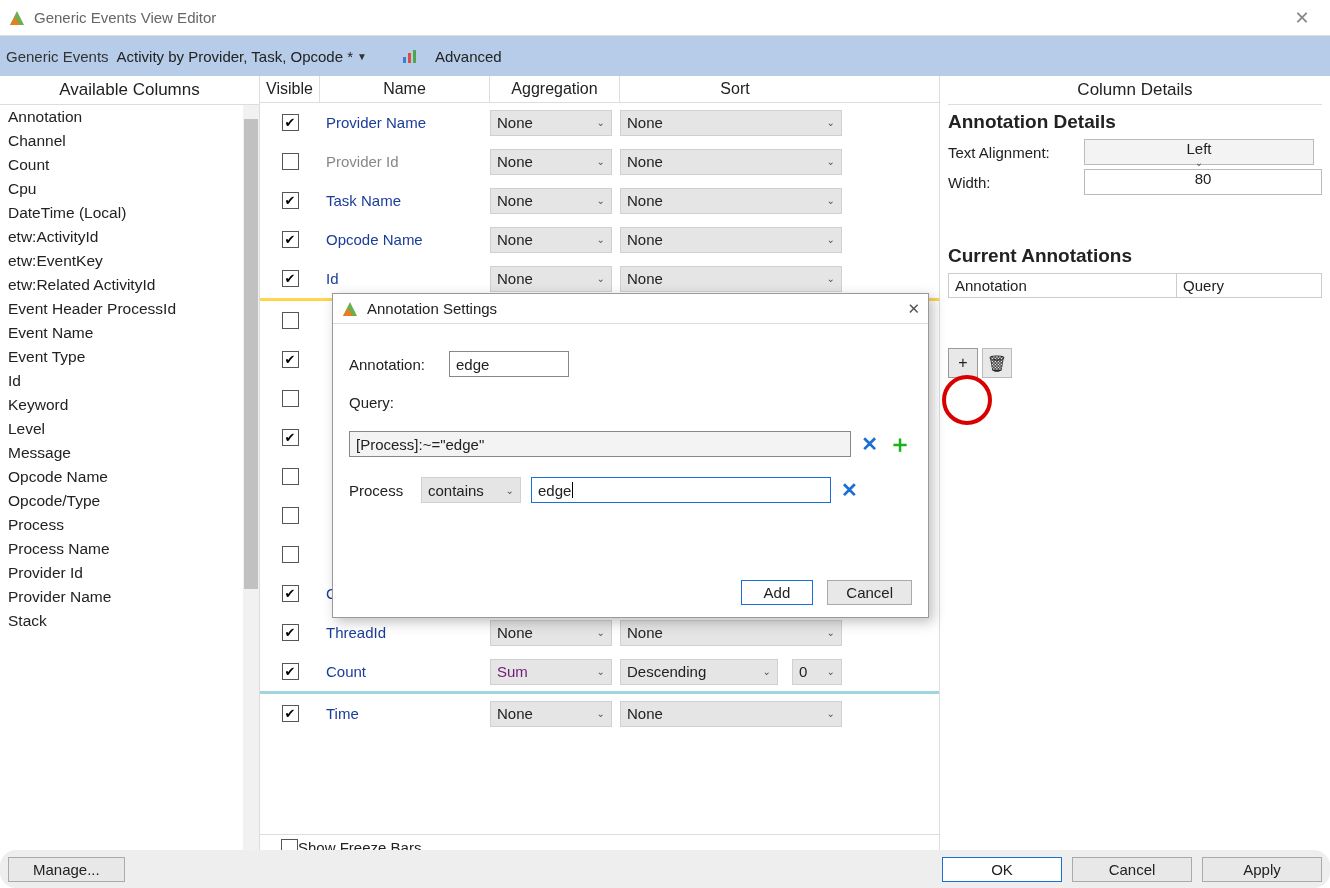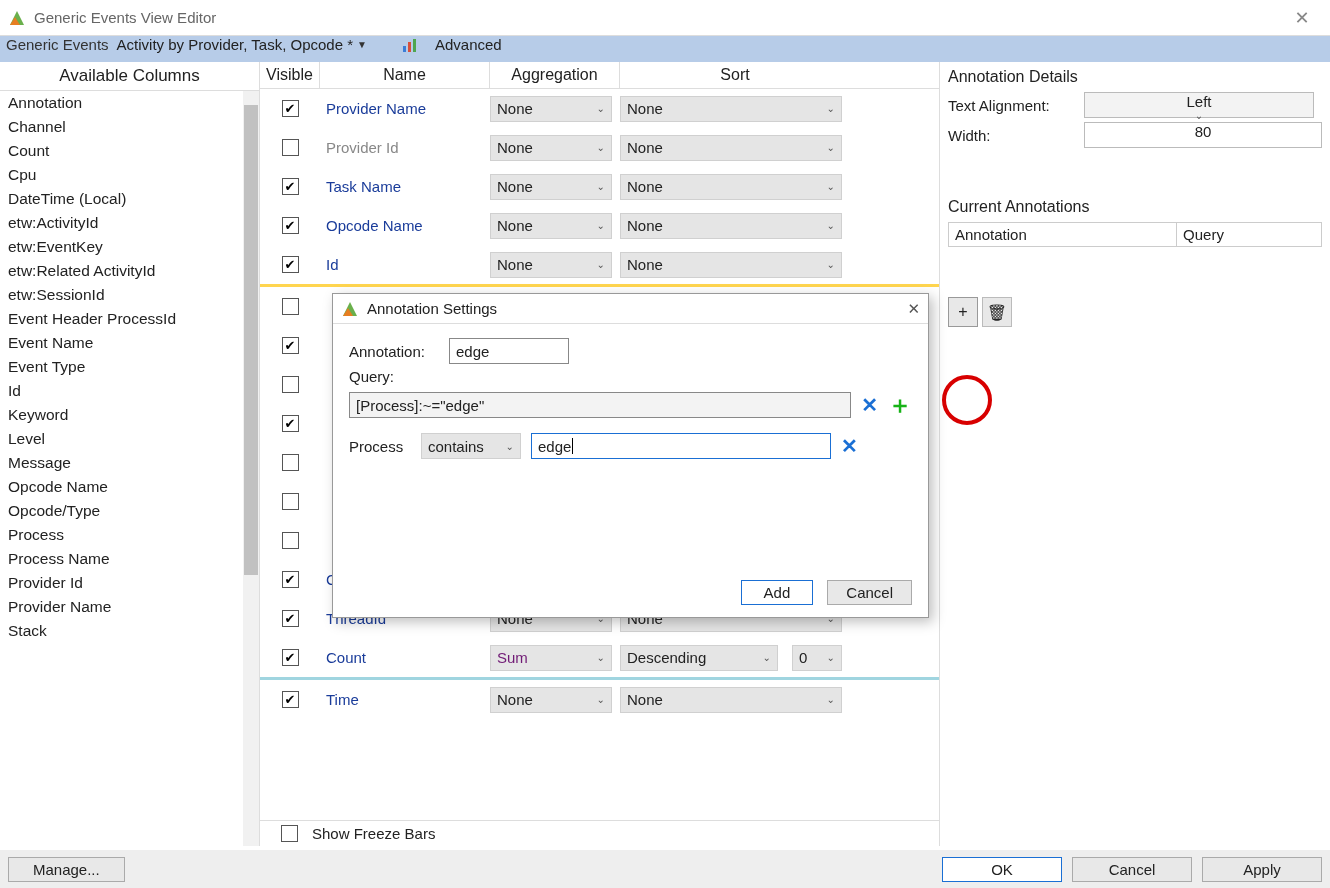--- a/index.html
+++ b/index.html
@@ -6,21 +6,21 @@
 body { width: 1330px; height: 888px; background: #fff; font-size: 15px; color: #222; position: relative; overflow: hidden; }
 
 
 .titlebar { height: 36px; display: flex; align-items: center; padding: 0 8px; border-bottom: 1px solid #ddd; }
 .appicon { width: 18px; height: 18px; margin-right: 8px; display: inline-block; }
 .appicon svg { width: 100%; height: 100%; }
 .titlebar-text { color: #666; font-size: 15px; }
 .titlebar-close { margin-left: auto; width: 40px; text-align: center; color: #888; font-size: 18px; }
 
 
-.toolbar { height: 26px; background: #b7cce8; display: flex; align-items: flex-start; padding: 0 6px; gap: 8px; }
+.toolbar { height: 40px; background: #b7cce8; display: flex; align-items: center; padding: 0 6px; gap: 8px; }
 .toolbar .tlabel { color: #333; }
 .toolbar .preset { display: flex; align-items: center; gap: 4px; }
 .dropdown-caret { font-size: 10px; color: #333; }
 
 
 .main { display: grid; grid-template-columns: 260px 680px 1fr; height: calc(888px - 36px - 30px - 38px); }
 
 
 .panel-header { text-align: center; padding: 4px 0; font-size: 17px; border-bottom: 1px solid #ddd; background: #fff; }
 .avail { border-right: 1px solid #ddd; display: flex; flex-direction: column; }
@@ -41,44 +41,44 @@
 .chkbox { width: 17px; height: 17px; border: 1.5px solid #555; display: flex; align-items: center; justify-content: center; font-size: 13px; color: #000; background: #fff; }
 .grow .nm { color: #1a3c9a; padding-left: 6px; }
 .grow .nm.dim { color: #888; }
 .combo { display: flex; align-items: center; justify-content: space-between; background: #e5e5e5; border: 1px solid #d0d0d0; height: 26px; padding: 0 6px; margin-right: 8px; font-size: 15px; }
 .combo .caret { color: #555; font-size: 10px; }
 .sortcell { display: flex; gap: 6px; }
 .sortcell .combo { flex: 1; }
 .sortcell .combo.small { flex: 0 0 50px; }
 .divider-yellow { height: 3px; background: #ffd54f; }
 .divider-blue { height: 3px; background: #a0d5e0; }
-.grid-footer { display: flex; align-items: center; gap: 14px; padding: 4px 21px; border-top: 1px solid #ddd; }
+.grid-footer { display: flex; align-items: center; gap: 0; padding: 4px 21px; border-top: 1px solid #ddd; }
 
 
 .details { padding: 0 8px; }
-.details .section-title { font-weight: 400; font-size: 16px; margin: 6px 0; }
+.details .section-title { font-weight: 700; font-size: 19px; margin: 6px 0; }
 .details .kv { display: grid; grid-template-columns: 130px 1fr; align-items: center; margin: 4px 0; gap: 6px; }
 .valbox { border: 1px solid #bbb; height: 26px; display: flex; align-items: center; padding: 0 6px; background: #f3f3f3; flex-direction: column; }
 .valbox.plain { background: #fff; }
 .details table.ann { border: 1px solid #ccc; border-collapse: collapse; width: 100%; }
 .details table.ann th { border: 1px solid #ccc; padding: 3px 6px; text-align: left; font-weight: normal; background: #fff; }
 .iconbtn { width: 30px; height: 30px; border: 1px solid #999; background: #e8e8e8; display: inline-flex; align-items: center; justify-content: center; font-size: 16px; }
 .circle-highlight { position: absolute; border: 4px solid #d80000; border-radius: 50%; width: 50px; height: 50px; pointer-events: none; }
 
 
-.bottom { position: absolute; left: 0; right: 0; bottom: 0; height: 38px; background: #eee; display: flex; align-items: center; padding: 0 8px; gap: 10px; }
+.bottom { position: absolute; left: 0; right: 0; bottom: 0; height: 38px; background: #eee; display: flex; align-items: center; padding: 0 8px; gap: 10px; border-radius: 16px; }
 .btn { border: 1px solid #aaa; background: #e8e8e8; padding: 3px 24px; font-size: 15px; text-align: center; }
 .btn.primary { border: 1.5px solid #1a6fd4; background: #fff; }
 .bottom .spacer { flex: 1; }
 
 
 .modal { position: absolute; left: 332px; top: 293px; width: 597px; height: 325px; background: #fff; border: 1px solid #999; box-shadow: 4px 4px 12px rgba(0,0,0,0.25); }
 .modal .mtitle { display: flex; align-items: center; height: 30px; padding: 0 8px; border-bottom: 1px solid #ddd; }
 .modal .mbody { padding: 10px 16px; }
-.modal .mrow { display: flex; align-items: center; gap: 10px; margin: 4px 0; }
+.modal .mrow { display: flex; align-items: center; gap: 10px; margin: 17px 0; }
 .modal .mlabel { width: 90px; }
 .input { border: 1px solid #888; height: 26px; padding: 0 6px; background: #fff; display: flex; align-items: center; }
 .input.focused { border: 1.5px solid #1a6fd4; }
 .xicon { color: #1a6fd4; font-size: 20px; font-weight: bold; }
 .plusicon { color: #17b317; font-size: 24px; font-weight: bold; }
 .modal-buttons { position: absolute; right: 16px; bottom: 12px; display: flex; gap: 14px; margin-left: 44px; }
 .cursor-caret::after { content: ''; display: inline-block; width: 1px; height: 16px; background: #000; vertical-align: middle; margin-left: 1px; }
 </style>
 </head>
 <body>
@@ -118,21 +118,20 @@
     <div class="avail-list">
       <div class="items" id="avail-items">
           <div class="item">Annotation</div>
           <div class="item">Channel</div>
           <div class="item">Count</div>
           <div class="item">Cpu</div>
           <div class="item">DateTime (Local)</div>
           <div class="item">etw:ActivityId</div>
           <div class="item">etw:EventKey</div>
           <div class="item">etw:Related ActivityId</div>
-          <div class="item">etw:SessionId</div>
           <div class="item">Event Header ProcessId</div>
           <div class="item">Event Name</div>
           <div class="item">Event Type</div>
           <div class="item">Id</div>
           <div class="item">Keyword</div>
           <div class="item">Level</div>
           <div class="item">Message</div>
           <div class="item">Opcode Name</div>
           <div class="item">Opcode/Type</div>
           <div class="item">Process</div>
@@ -380,20 +379,21 @@
           </div>
   </div>
       </div>
     <div class="grid-footer">
       <span class="chkbox"></span>
       <span>Show Freeze Bars</span>
     </div>
   </div>
 
   <div class="details" style="position:relative">
+    <div class="panel-header" style="border-bottom:1px solid #ddd">Column Details</div>
     <div class="section-title">Annotation Details</div>
     <div class="kv">
       <span>Text Alignment:</span>
       <div class="combo valbox">
         <span>Left</span>
         <span class="caret">⌄</span>
       </div>
     </div>
     <div class="kv">
       <span>Width:</span>

